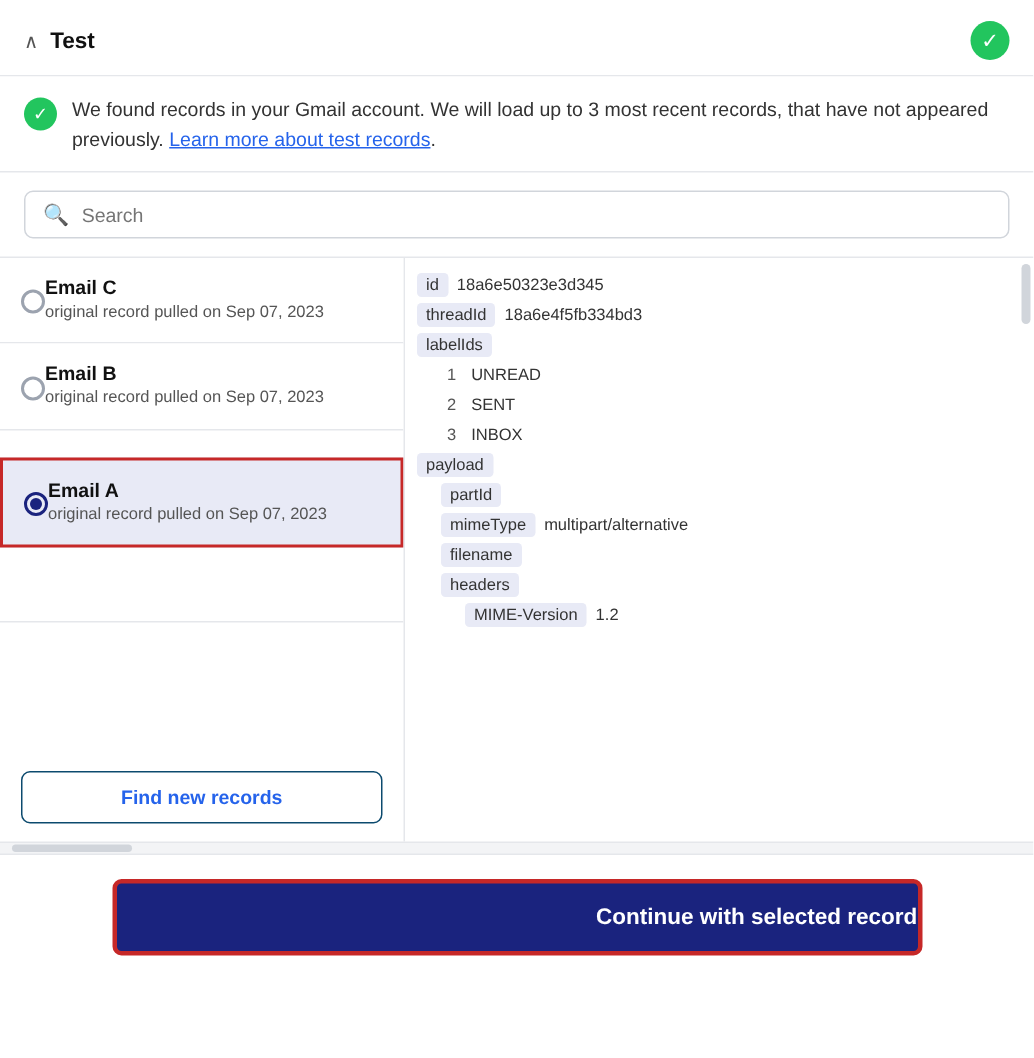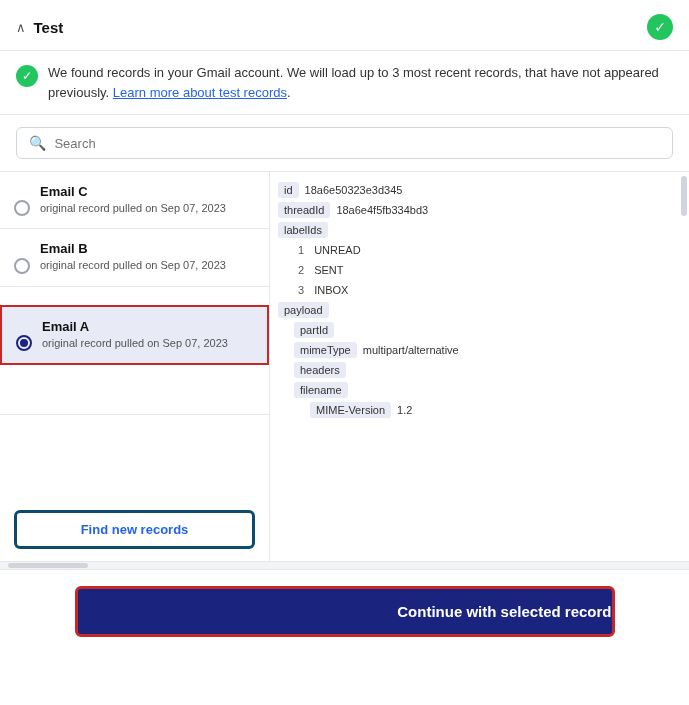--- a/index.html
+++ b/index.html
@@ -137,22 +137,21 @@
       border-right: 1px solid #e5e7eb;
       display: flex;
       flex-direction: column;
       overflow-y: auto;
     }
 
     .record-item {
       padding: 12px 14px;
       border-bottom: 1px solid #e5e7eb;
       display: flex;
-      align-items: flex-end;
-      gap: 10px;
+      align-items: center;
       cursor: pointer;
       background: #fff;
     }
 
     .record-item.selected {
       background: #e8eaf6;
       border: 2px solid #c62828;
       margin-top: 18px;
     }
 
@@ -198,21 +197,21 @@
     }
 
     .find-new-records-area {
       padding: 12px 14px;
       margin-top: auto;
     }
 
     .find-new-records-btn {
       width: 100%;
       padding: 9px 12px;
-      border: 3px solid #0c4a6e;
+      border: 1px solid #0c4a6e;
       border-radius: 6px;
       background: #fff;
       font-size: 13px;
       font-weight: 600;
       color: #2563eb;
       cursor: pointer;
       text-align: center;
     }
 
     
@@ -409,25 +408,25 @@
       <div class="detail-row detail-indent">
         <span class="detail-key">partId</span>
       </div>
 
       <div class="detail-row detail-indent">
         <span class="detail-key">mimeType</span>
         <span class="detail-val">multipart/alternative</span>
       </div>
 
       <div class="detail-row detail-indent">
+        <span class="detail-key">filename</span>
+      </div>
+
+      <div class="detail-row detail-indent">
         <span class="detail-key">headers</span>
-      </div>
-
-      <div class="detail-row detail-indent">
-        <span class="detail-key">filename</span>
       </div>
 
       <div class="detail-row detail-indent2">
         <span class="detail-key">MIME-Version</span>
         <span class="detail-val">1.2</span>
       </div>
 
     </div>
   </div>
 

